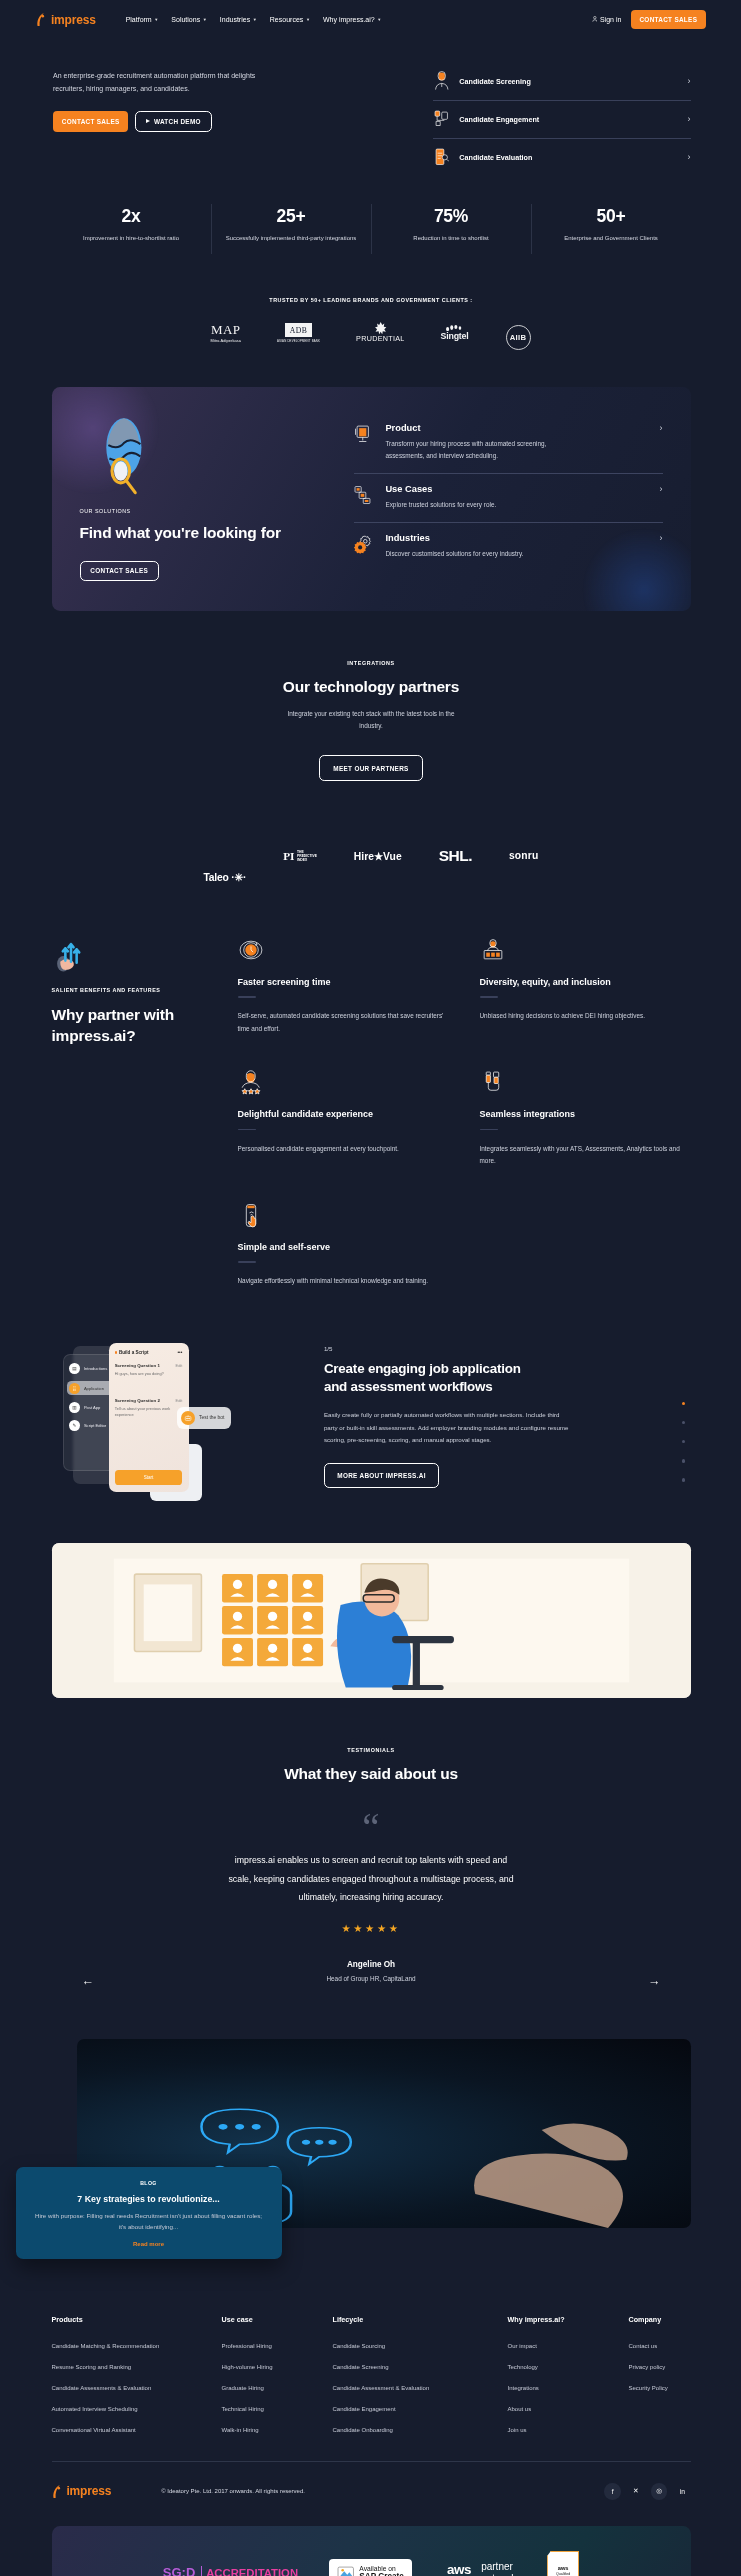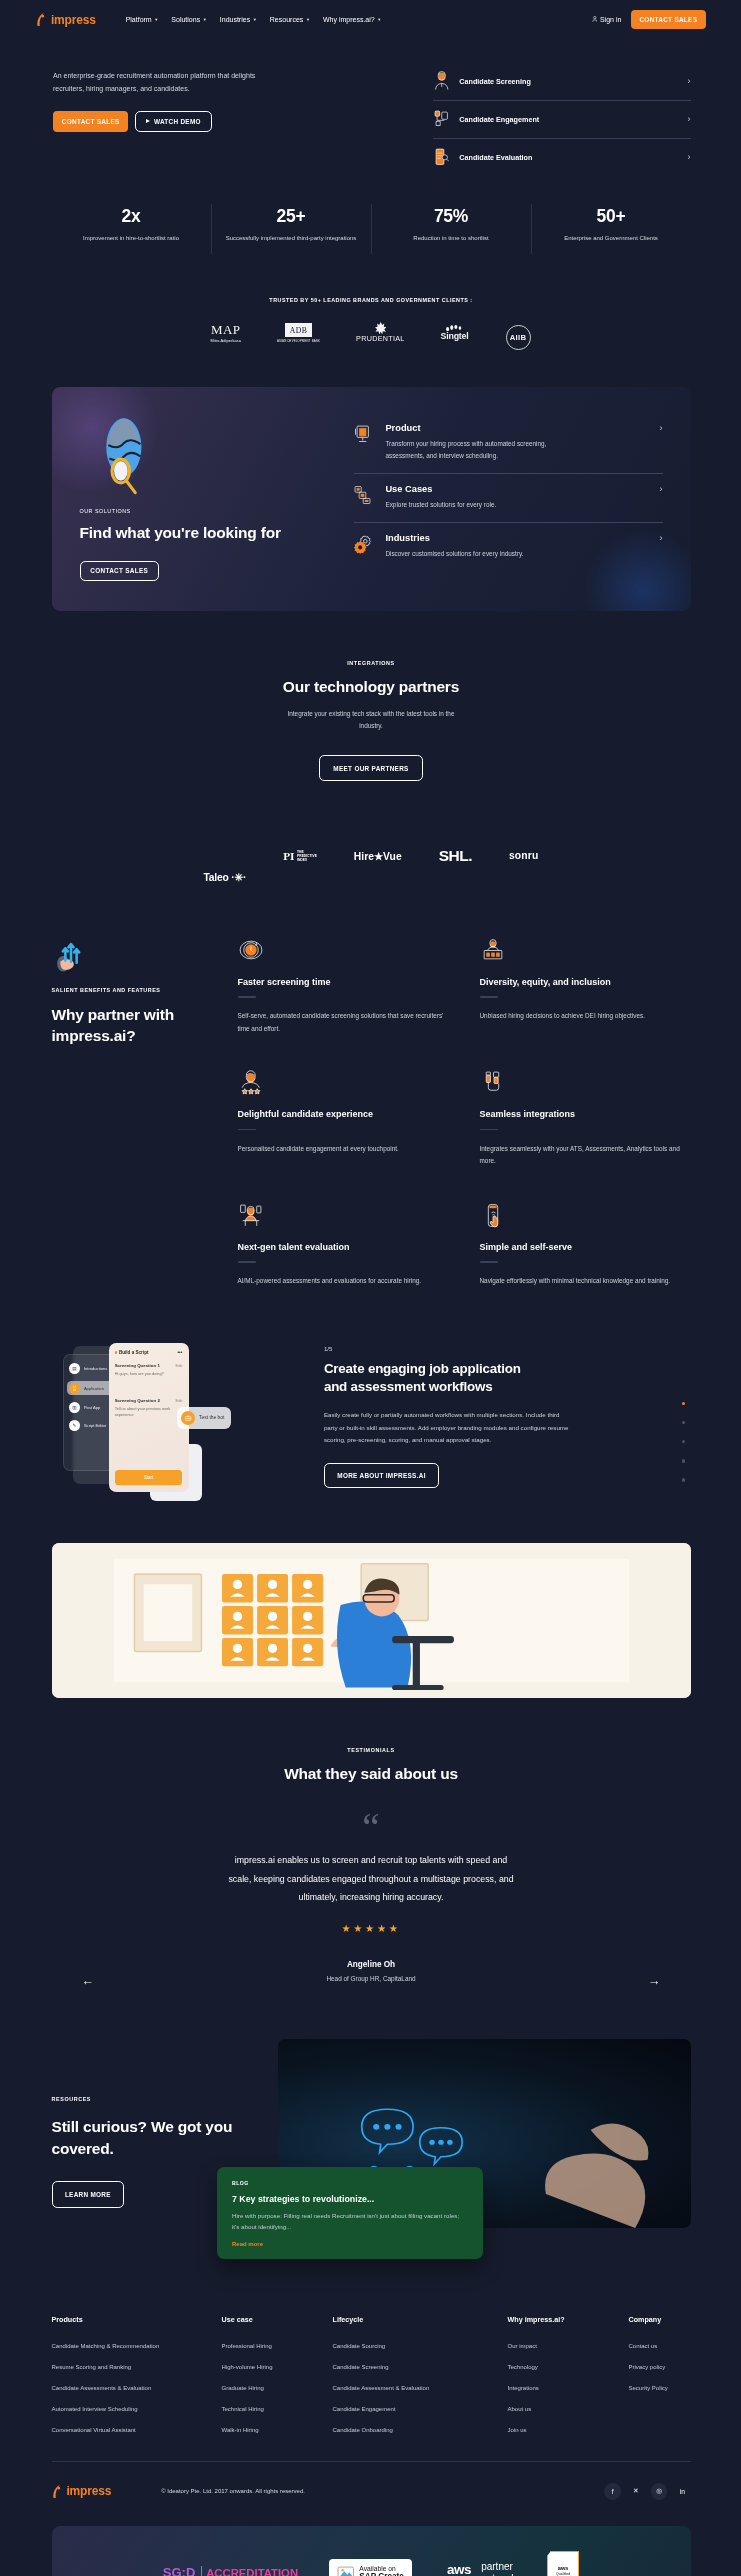--- a/index.html
+++ b/index.html
@@ -164,22 +164,23 @@
 
   
   .res { margin-top:57px; display:flex; align-items:flex-start;}
   .res-left { width:201px; padding-top:57px;}
   .res-title { font-size:15.5px; font-weight:bold; line-height:1.46; margin-top:13.4px; letter-spacing:-0.2px;}
   .res-btn { margin-top:20.6px; }
   .res-right { flex:1; margin-left:25px; position:relative;}
   .res-img { height:189px; border-radius:7.2px; background:radial-gradient(ellipse at 30% 55%, #12314a 0%, #0a1522 55%, #05080f 100%); position:relative; overflow:hidden;}
   .blogcard {
     position:absolute; left:-61px; bottom:-31px; width:266px;
-    background:#14532d; border-radius:7.2px; padding:13.4px 15.5px 12.4px;
+    background:#0c4a6e; border-radius:7.2px; padding:13.4px 15.5px 12.4px;
     box-shadow:0 9.3px 20.6px rgba(0,0,0,.4);
+    text-align:center;
   }
   .bc-eyebrow { font-size:5.2px; font-weight:bold; letter-spacing:0.4px;}
   .bc-title { font-size:8.8px; font-weight:bold; margin-top:7.2px;}
   .bc-desc { font-size:6.2px; line-height:1.85; color:#c6cad6; margin-top:6.2px;}
   .bc-read { font-size:6px; font-weight:bold; color:#f58220; margin-top:8.2px; cursor:pointer;}
 
   
   .footer { margin-top:87px; }
   .fcols { display:flex; }
   .fcol { }
@@ -532,36 +533,20 @@
               <rect x="12" y="10" width="8" height="14" rx="1.5"></rect>
               <rect x="26" y="4" width="10" height="10" rx="1.5"></rect>
               <rect x="27" y="14" width="8" height="12" rx="1.5" fill="#f58220" stroke="none"></rect>
               <rect x="27" y="14" width="8" height="12" rx="1.5"></rect>
               <path d="M16 24 v10 a5 5 0 0 0 5 5 h10 a5 5 0 0 0 5-5 V26"></path>
             </svg>
         </div>
         <div class="feat-h">Seamless integrations</div>
         <div class="feat-rule"></div>
         <div class="feat-d">Integrates seamlessly with your ATS, Assessments, Analytics tools and more.</div>
-      </div>
-      <div>
-        <div class="feat-ico">
-          <svg width="26" height="26" viewBox="0 0 50 50" fill="none" stroke="#fff" stroke-width="1.4">
-              <rect x="5" y="4" width="9" height="14" rx="1"></rect>
-              <rect x="36" y="6" width="8" height="13" rx="1"></rect>
-              <path d="M18 12 q7-7 13 0 v6 a6.5 6.5 0 0 1-13 0z" fill="#f58220" stroke="none"></path>
-              <path d="M18 16 a6.5 6.5 0 0 0 13 0 v-3 a6.5 6.5 0 0 0-13 0z"></path>
-              <path d="M14 34 q3-9 10.5-9 q7.5 0 10.5 9z" fill="#f58220" stroke="none"></path>
-              <path d="M14 34 q3-9 10.5-9 q7.5 0 10.5 9"></path>
-              <path d="M9 34 h32 M14 34 v10 M36 34 v10"></path>
-            </svg>
-        </div>
-        <div class="feat-h">Next-gen talent evaluation</div>
-        <div class="feat-rule"></div>
-        <div class="feat-d">AI/ML-powered assessments and evaluations for accurate hiring.</div>
       </div>
       <div>
         <div class="feat-ico">
           <svg width="26" height="26" viewBox="0 0 50 50" fill="none" stroke="#fff" stroke-width="1.4">
               <rect x="16" y="3" width="18" height="42" rx="5"></rect>
               <rect x="18" y="5" width="14" height="5" fill="#f58220" stroke="none"></rect>
               <path d="M22 19 a6 6 0 0 1 8 0" stroke="#fff"></path>
               <path d="M24 23 a3 3 0 0 1 4 0" stroke="#fff"></path>
               <path d="M25 26 v12 l-4-3 q-3 3 0 6 l6 5 q6 1 7-5 l0-9 q0-3-3-3 l0 -1 q0-3-3-3 z" fill="#f58220" stroke="#fff"></path>
             </svg>
@@ -700,25 +685,20 @@
     <div class="quote-mark">“</div>
     <div class="quote-text">impress.ai enables us to screen and recruit top talents with speed and scale, keeping candidates engaged throughout a multistage process, and ultimately, increasing hiring accuracy.</div>
     <div class="stars">★★★★★</div>
     <div class="t-name">Angeline Oh</div>
     <div class="t-role">Head of Group HR, CapitaLand</div>
     <span class="arrowL">←</span>
     <span class="arrowR">→</span>
   </section>
 
   <section class="res">
-    <div class="res-left">
-      <div class="eyebrow">RESOURCES</div>
-      <div class="res-title">Still curious? We got you covered.</div>
-      <div class="res-btn"><span class="btn btn-outline" style="padding:8.8px 12.4px">Learn More</span></div>
-    </div>
     <div class="res-right">
       <div class="res-img">
         <svg width="100%" height="189" viewBox="0 0 740 366" preserveAspectRatio="none">
           <g fill="none" stroke="#2ca8f5" stroke-width="3">
             <path d="M150 170 q0-34 46-34 q46 0 46 34 q0 34-46 34 l-14 16 l2-16 q-34-4-34-34z"></path>
             <circle cx="176" cy="170" r="4" fill="#2ca8f5"></circle>
               <circle cx="196" cy="170" r="4" fill="#2ca8f5"></circle>
               <circle cx="216" cy="170" r="4" fill="#2ca8f5"></circle>
             <path d="M254 200 q0-28 38-28 q38 0 38 28 q0 28-38 28 l-12 14 l2-14 q-28-4-28-28z"></path>
             <circle cx="276" cy="200" r="3.5" fill="#2ca8f5"></circle>

